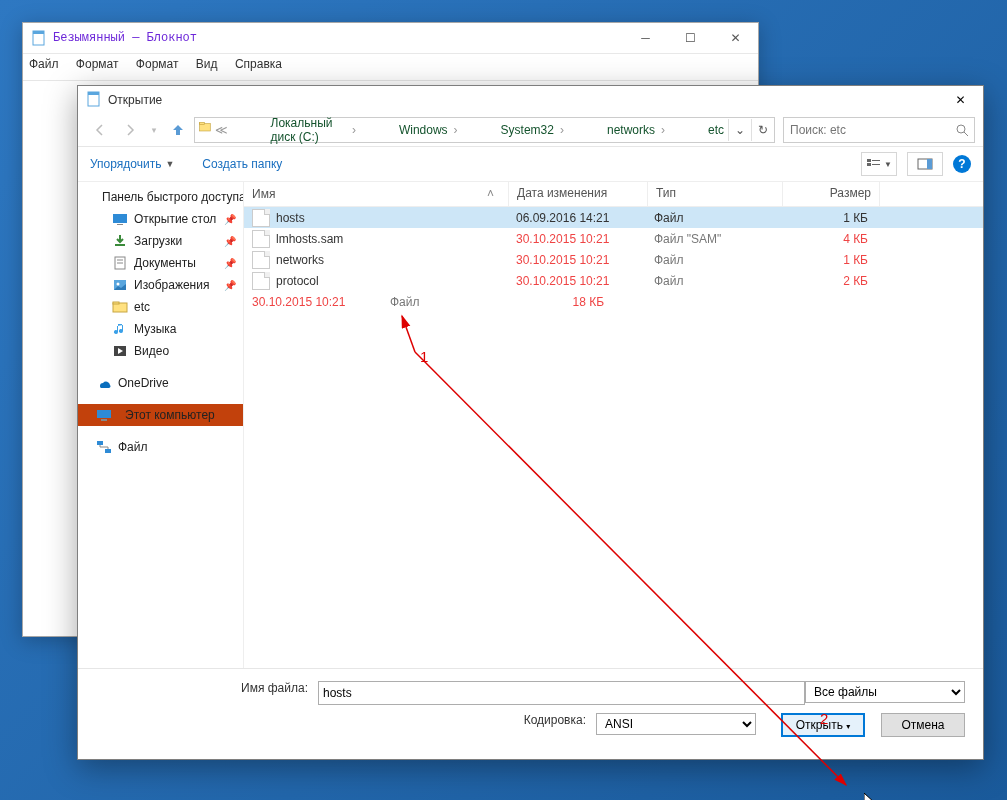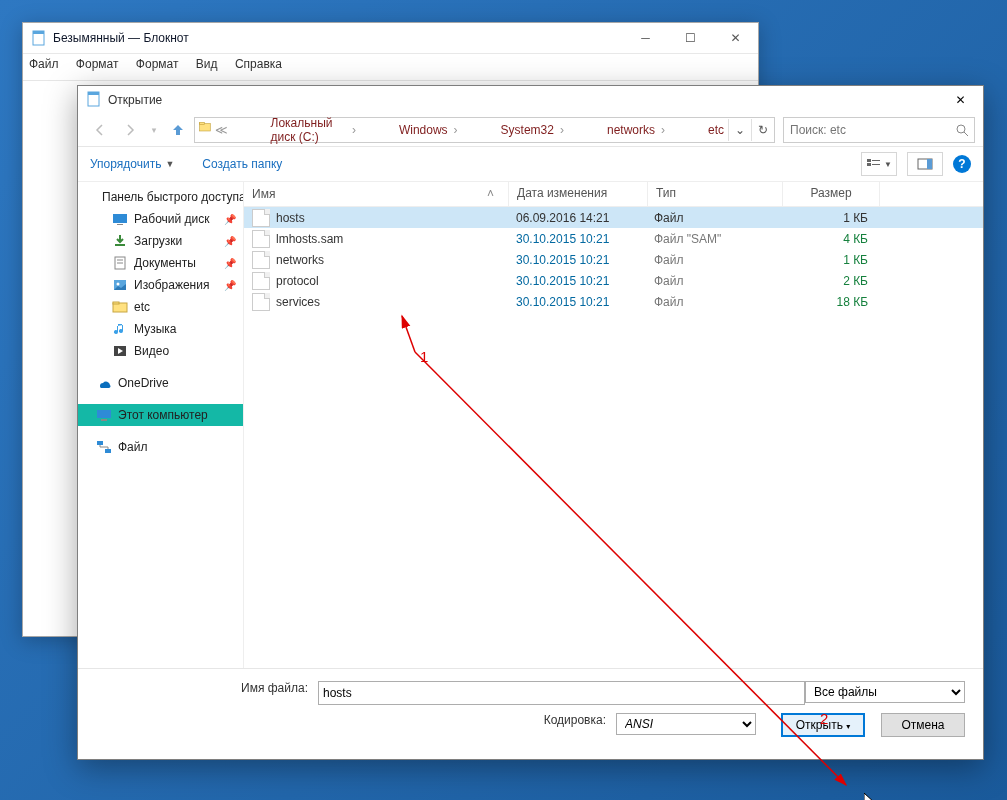--- a/index.html
+++ b/index.html
@@ -2,83 +2,83 @@
 <html><head>
 <meta charset="utf-8">
 <style>
 html,body{margin:0;padding:0;width:1007px;height:800px;font-family:"Segoe UI",Tahoma,sans-serif;font-size:12px;background:#2d6fb4;overflow:hidden;}
 .desktop{width:1007px;height:800px;background:linear-gradient(135deg,#2e78c2 0%,#1a5a9b 100%);position:relative;}
 
 .notepad{position:absolute;left:22px;top:22px;width:735px;height:613px;background:#fff;border:1px solid #a7a7a7;box-shadow:0 4px 20px rgba(0,0,0,.25);}
 .notepad-title{height:30px;display:flex;align-items:center;background:#fff;border-bottom:1px solid #e8e8e8;}
 .notepad-title .np-icon{width:16px;height:16px;margin:0 6px 0 8px;display:inline-block;}
 .np-icon svg{width:16px;height:16px;}
-.notepad-title .title-text{color:#0f172a;font-size:12px;}
+.notepad-title .title-text{color:#6d28d9;font-size:12px;font-family:Liberation Mono, monospace;}
 .win-ctl{margin-left:auto;display:flex;}
 .win-ctl div{width:45px;height:29px;display:flex;align-items:center;justify-content:center;color:#555;}
 .notepad-menu{height:20px;padding:3px 6px;color:#333;}
 .notepad-menu span{margin-right:14px;}
 .notepad-body{background:#fff;border-top:1px solid #e6e6e6;height:calc(100% - 58px);}
 
 .dlg{position:absolute;left:77px;top:85px;width:905px;height:673px;background:#fff;border:1px solid #7e7e7e;box-shadow:0 8px 30px rgba(0,0,0,.35);display:flex;flex-direction:column;}
 .dlg-title{height:28px;display:flex;align-items:center;}
 .dlg-title .np-icon{margin:0 6px 0 8px;}
 .dlg-title .title-text{color:#333;}
 .dlg-title .close{margin-left:auto;width:45px;height:28px;display:flex;align-items:center;justify-content:center;}
 .navrow{height:32px;display:flex;align-items:center;padding:0 8px;gap:2px;}
 .navbtn{width:28px;height:26px;display:flex;align-items:center;justify-content:center;color:#bcbcbc;}
 .navbtn.enabled{color:#5a9bd5;}
 .bcwrap{flex:1;height:24px;border:1px solid #ccc;display:flex;align-items:center;background:#fff;}
 .bcwrap .drive-icon{width:18px;height:18px;margin:0 2px 0 4px;}
-.bcseg{display:flex;align-items:center;padding:0 4px;color:#7f1d1d;margin-left:37px;}
+.bcseg{display:flex;align-items:center;padding:0 4px;color:#14532d;margin-left:37px;}
 .bcchev{color:#999;margin:0 2px;}
 .bcwrap .end{margin-left:auto;display:flex;}
 .bcwrap .end div{width:22px;height:22px;display:flex;align-items:center;justify-content:center;color:#555;border-left:1px solid #e0e0e0;}
 .searchwrap{width:190px;height:24px;border:1px solid #ccc;display:flex;align-items:center;margin-left:6px;}
 .searchwrap input{border:0;outline:0;flex:1;font-size:12px;padding:0 6px;color:#888;}
 .searchwrap .sicn{width:24px;display:flex;align-items:center;justify-content:center;color:#888;}
 .toolbar{height:34px;border-top:1px solid #e6e6e6;border-bottom:1px solid #eee;display:flex;align-items:center;padding:0 12px;}
 .toolbar .tbbtn{color:#1a6fbf;margin-right:28px;display:flex;align-items:center;}
 .toolbar .tbbtn .dd{margin-left:4px;color:#555;font-size:9px;}
 .toolbar .right{margin-left:auto;display:flex;align-items:center;gap:10px;}
 .toolbar .right .vbtn{width:34px;height:22px;border:1px solid #d6d6d6;display:flex;align-items:center;justify-content:center;color:#555;}
 .toolbar .right .help{width:18px;height:18px;border-radius:50%;background:#0078d7;color:#fff;display:flex;align-items:center;justify-content:center;font-weight:bold;font-size:12px;}
 .body{flex:1;display:flex;border-bottom:1px solid #e6e6e6;overflow:hidden;}
 .sidebar{width:165px;background:#fff;border-right:1px solid #eee;padding-top:4px;overflow:hidden;}
 .side-item{height:22px;display:flex;align-items:center;padding-left:18px;color:#222;white-space:nowrap;}
 .side-item.indent{padding-left:34px;}
-.side-item.sel{background:#14b8a6;}
+.side-item.sel{background:#c2410c;gap:7px;}
 .side-item .icn{width:16px;height:16px;margin-right:6px;display:flex;align-items:center;justify-content:center;}
 .side-item .pin{margin-left:auto;margin-right:6px;color:#9a9a9a;font-size:10px;}
 .side-gap{height:10px;}
 .filepane{flex:1;display:flex;flex-direction:column;}
 .fhdr{height:24px;display:flex;border-bottom:1px solid #eee;color:#555;}
 .fhdr div{border-right:1px solid #eee;padding:4px 8px;}
 .col-name{width:248px;display:flex;align-items:center;}
 .col-name .sort{margin-left:auto;margin-right:6px;color:#888;}
 .col-date{width:122px;}
 .col-type{width:118px;}
-.col-size{width:80px;text-align:center;}
+.col-size{width:80px;text-align:right;}
 .frow{height:21px;display:flex;align-items:center;color:#333;}
 .frow.sel{background:#cde6f7;}
 .frow .c{padding:0 8px;}
 .frow .c-name{width:248px;display:flex;align-items:center;}
-.frow .c-date{width:122px;color:#0369a1;}
+.frow .c-date{width:122px;color:#ef4444;}
 .frow .c-type{width:118px;color:#777;}
-.frow .c-size{width:80px;text-align:right;color:#15803d;}
+.frow .c-size{width:80px;text-align:right;color:#ef4444;}
 .frow.sel .c-date,.frow.sel .c-type,.frow.sel .c-size{color:#333;}
 .file-icn{width:16px;height:16px;margin-right:6px;border:1px solid #ccc;background:#fff;position:relative;}
 .file-icn::after{content:"";position:absolute;right:-1px;top:-1px;width:5px;height:5px;background:#f0f0f0;border-left:1px solid #ccc;border-bottom:1px solid #ccc;}
 .footer{padding:12px 18px 14px 18px;}
 .frow2{display:flex;align-items:flex-start;margin-bottom:8px;}
 .frow2 .lbl{width:212px;text-align:right;padding-right:10px;color:#333;}
 .frow2 input,.frow2 select{height:22px;border:1px solid #adadad;background:#fff;font-size:12px;padding:0 4px;outline:0;font-family:inherit;}
 .frow2 .fn{flex:1;}
 .frow2 .filter{width:160px;margin-left:0;}
-.frow2 .enc{width:140px;font-style:italic;}
+.frow2 .enc{width:160px;}
 .btns{display:flex;gap:16px;margin-left:25px;}
 .btns button{width:84px;height:24px;border:1px solid #adadad;background:#e1e1e1;font-size:12px;font-family:inherit;}
 .btns button.primary{border:2px solid #0078d7;background:#e5f1fb;}
 
 .anno{position:absolute;pointer-events:none;}
 .anno-num{position:absolute;color:#d00;font-size:15px;font-family:Arial;pointer-events:none;}
 .cursor{position:absolute;pointer-events:none;}
 </style>
 </head>
 <body>
@@ -210,21 +210,21 @@
             </span>
           <span>Панель быстрого доступа</span>
         </div>
         <div class="side-item indent">
           <span class="icn">
               <svg viewBox="0 0 16 16">
                 <rect x="1" y="3" width="14" height="9" fill="#2e8bd6"></rect>
                 <rect x="5" y="13" width="6" height="1" fill="#888"></rect>
               </svg>
             </span>
-          <span>Рабочий диск</span>
+          <span>Открытие стол</span>
           <span class="pin">📌</span>
         </div>
         <div class="side-item indent">
           <span class="icn">
               <svg viewBox="0 0 16 16">
                 <path d="M8 2v7M5 6l3 3 3-3M3 12h10" stroke="#3a8a3a" stroke-width="2" fill="none"></path>
               </svg>
             </span>
           <span>Загрузки</span>
           <span class="pin">📌</span>
@@ -350,24 +350,20 @@
             <div class="frow">
               <div class="c c-name">
                 <span class="file-icn"></span>
                 <span>protocol</span>
               </div>
               <div class="c c-date">30.10.2015 10:21</div>
               <div class="c c-type">Файл</div>
               <div class="c c-size">2 КБ</div>
             </div>
             <div class="frow">
-              <div class="c c-name">
-                <span class="file-icn"></span>
-                <span>services</span>
-              </div>
               <div class="c c-date">30.10.2015 10:21</div>
               <div class="c c-type">Файл</div>
               <div class="c c-size">18 КБ</div>
             </div>
           </div>
       </div>
     </div>
 
     <div class="footer">
       <div class="frow2">

